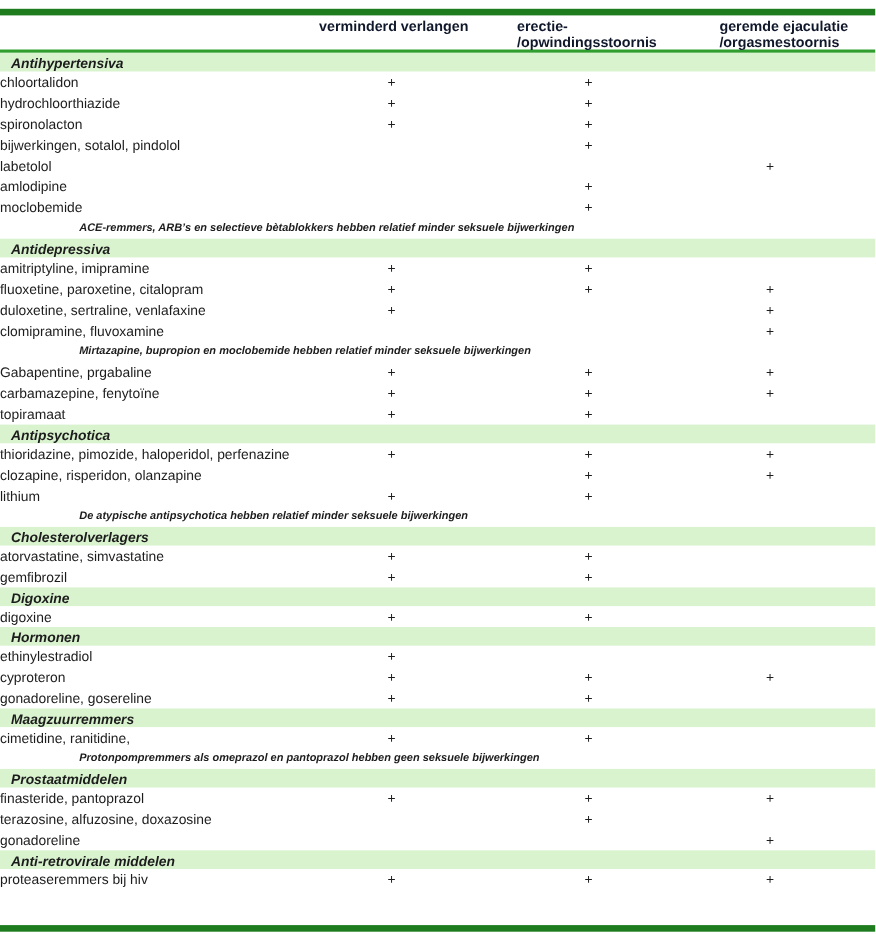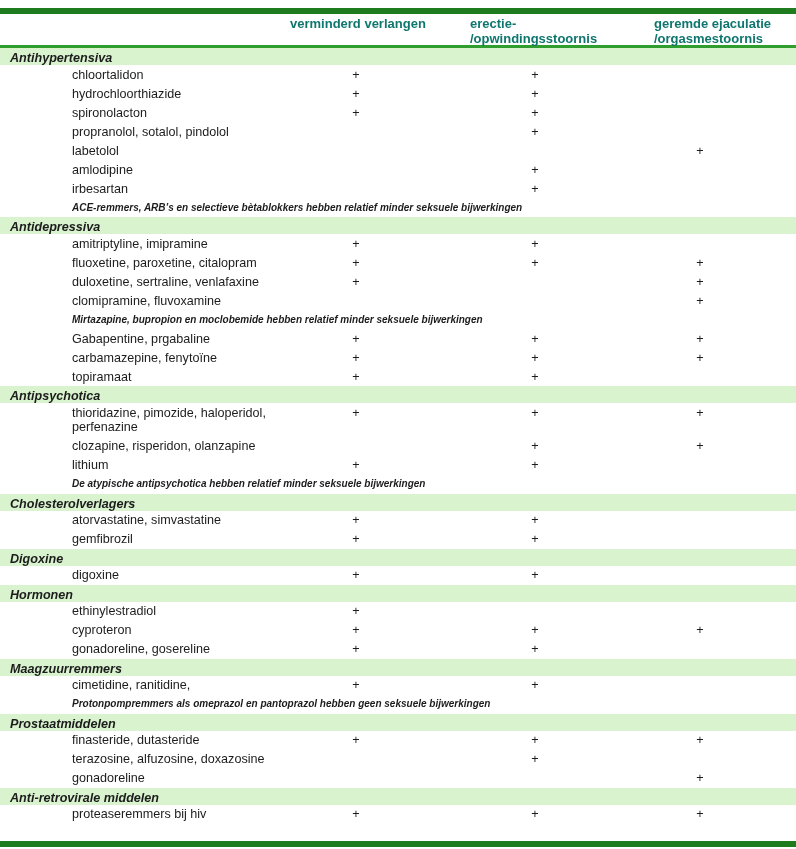--- a/index.html
+++ b/index.html
@@ -14,40 +14,40 @@
     width:796px;height:849px;
     background:#ffffff;overflow:hidden;
     font-family:"Liberation Sans","DejaVu Sans",sans-serif;
     color:var(--ink);
   }
   .top-bar{margin-top:8px;height:6px;background:var(--darkgreen);}
   .header{position:relative;height:31px;}
   .hcol{
     position:absolute;top:2px;
     font-weight:700;font-size:13px;line-height:15px;
-    white-space:nowrap;color:#0f766e;
+    white-space:nowrap;color:#0f172a;
   }
   .hcol1{left:290px;}
   .hcol2{left:470px;}
   .hcol3{left:654px;}
   .header-line{height:3px;background:var(--linegreen);}
   .band{
     height:17px;background:var(--band);
     font-style:italic;font-weight:600;font-size:12.6px;
     display:flex;align-items:flex-end;padding-left:10px;
   }
   .row{
     display:grid;
     grid-template-columns:283px 146px 212px 118px 1fr;
     align-items:start;
     padding:2.5px 0 2px 0;
     font-size:12.6px;line-height:14.5px;
   }
   .name{
-    padding-left:72px;width:283px;box-sizing:border-box;
+    width:283px;box-sizing:border-box;
     max-width:295px;
   }
   .mark{text-align:center;font-weight:400;}
   .note{
     padding:2.5px 0 2px 72px;
     font-style:italic;font-weight:700;
     font-size:10px;line-height:14.5px;
   }
   .bottom-bar{
     position:absolute;left:0;right:0;bottom:2px;
@@ -97,42 +97,42 @@
         <div class="spacer"></div>
       </div>
       <div class="row">
         <div class="name">spironolacton</div>
         <div class="mark">+</div>
         <div class="mark">+</div>
         <div class="mark"></div>
         <div class="spacer"></div>
       </div>
       <div class="row">
-        <div class="name">propranolol, sotalol, pindolol</div>
+        <div class="name">bijwerkingen, sotalol, pindolol</div>
         <div class="mark"></div>
         <div class="mark">+</div>
         <div class="mark"></div>
         <div class="spacer"></div>
       </div>
       <div class="row">
         <div class="name">labetolol</div>
         <div class="mark"></div>
         <div class="mark"></div>
         <div class="mark">+</div>
         <div class="spacer"></div>
       </div>
       <div class="row">
         <div class="name">amlodipine</div>
         <div class="mark"></div>
         <div class="mark">+</div>
         <div class="mark"></div>
         <div class="spacer"></div>
       </div>
       <div class="row">
-        <div class="name">irbesartan</div>
+        <div class="name">moclobemide</div>
         <div class="mark"></div>
         <div class="mark">+</div>
         <div class="mark"></div>
         <div class="spacer"></div>
       </div>
       <div class="note">ACE-remmers, ARB’s en selectieve bètablokkers hebben relatief minder seksuele bijwerkingen</div>
       <div class="band">
         <span>Antidepressiva</span>
       </div>
       <div class="row">
@@ -269,21 +269,21 @@
         <div class="mark">+</div>
         <div class="mark">+</div>
         <div class="mark"></div>
         <div class="spacer"></div>
       </div>
       <div class="note">Protonpompremmers als omeprazol en pantoprazol hebben geen seksuele bijwerkingen</div>
       <div class="band">
         <span>Prostaatmiddelen</span>
       </div>
       <div class="row">
-        <div class="name">finasteride, dutasteride</div>
+        <div class="name">finasteride, pantoprazol</div>
         <div class="mark">+</div>
         <div class="mark">+</div>
         <div class="mark">+</div>
         <div class="spacer"></div>
       </div>
       <div class="row">
         <div class="name">terazosine, alfuzosine, doxazosine</div>
         <div class="mark"></div>
         <div class="mark">+</div>
         <div class="mark"></div>

